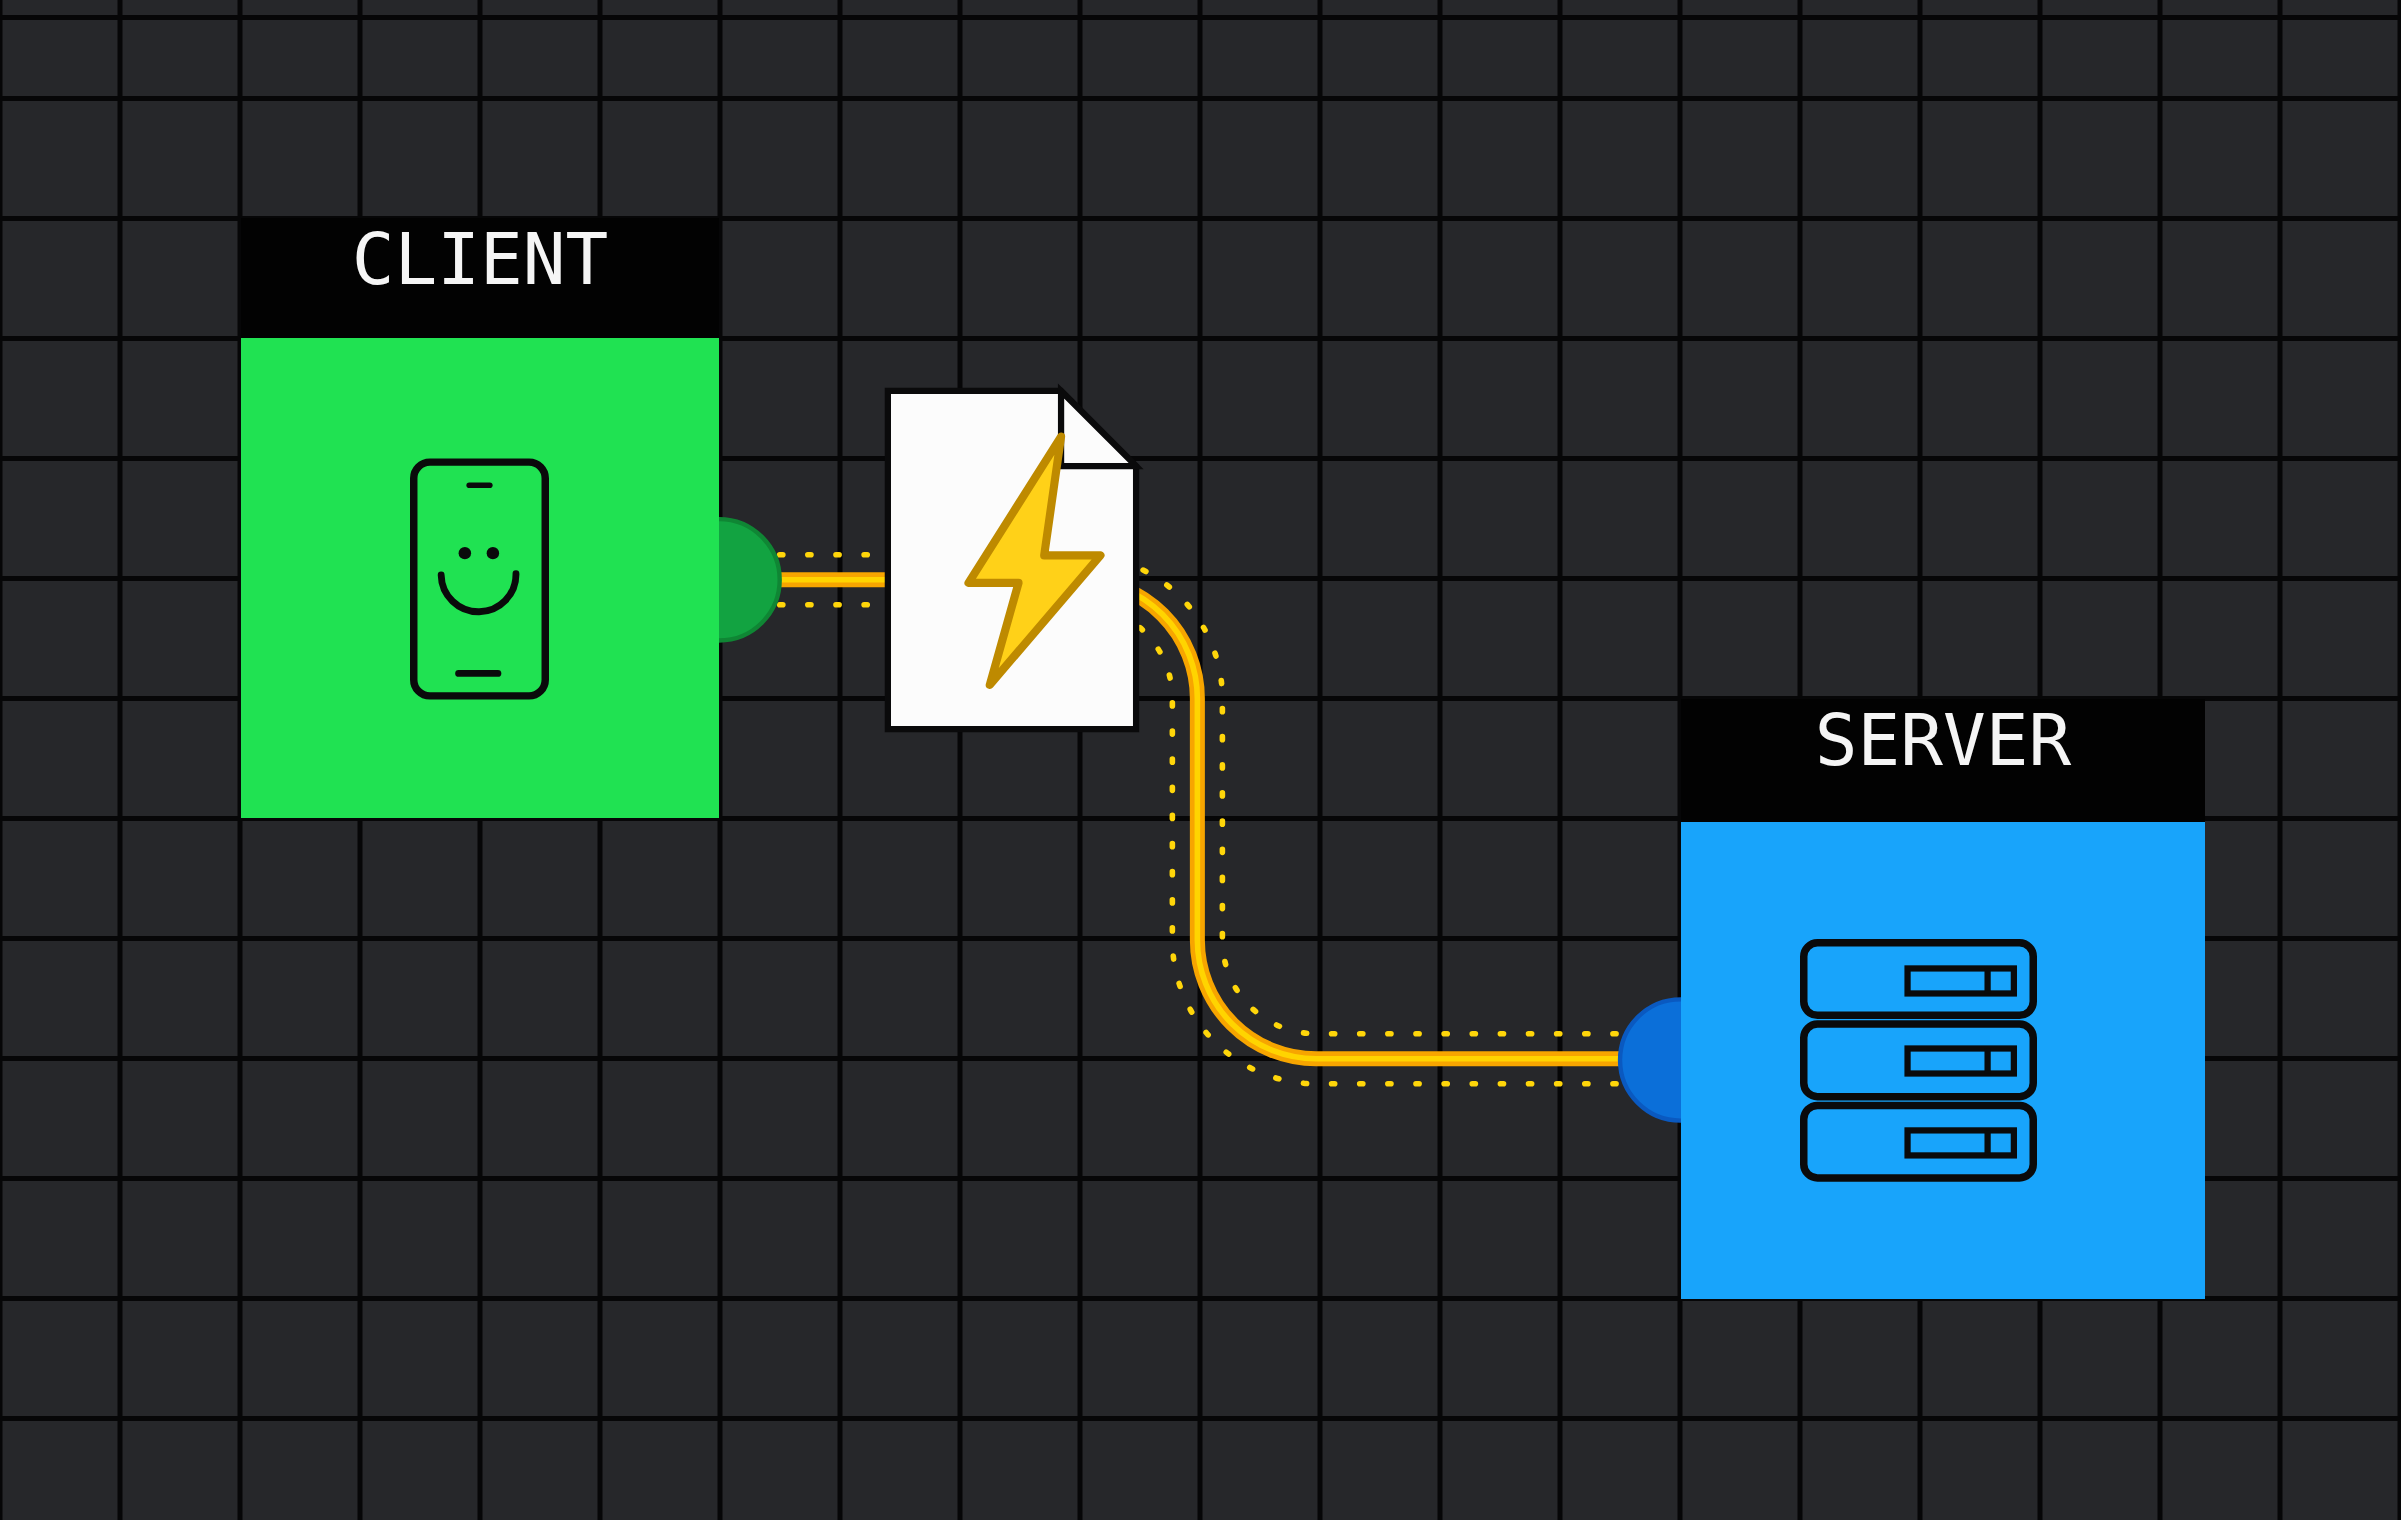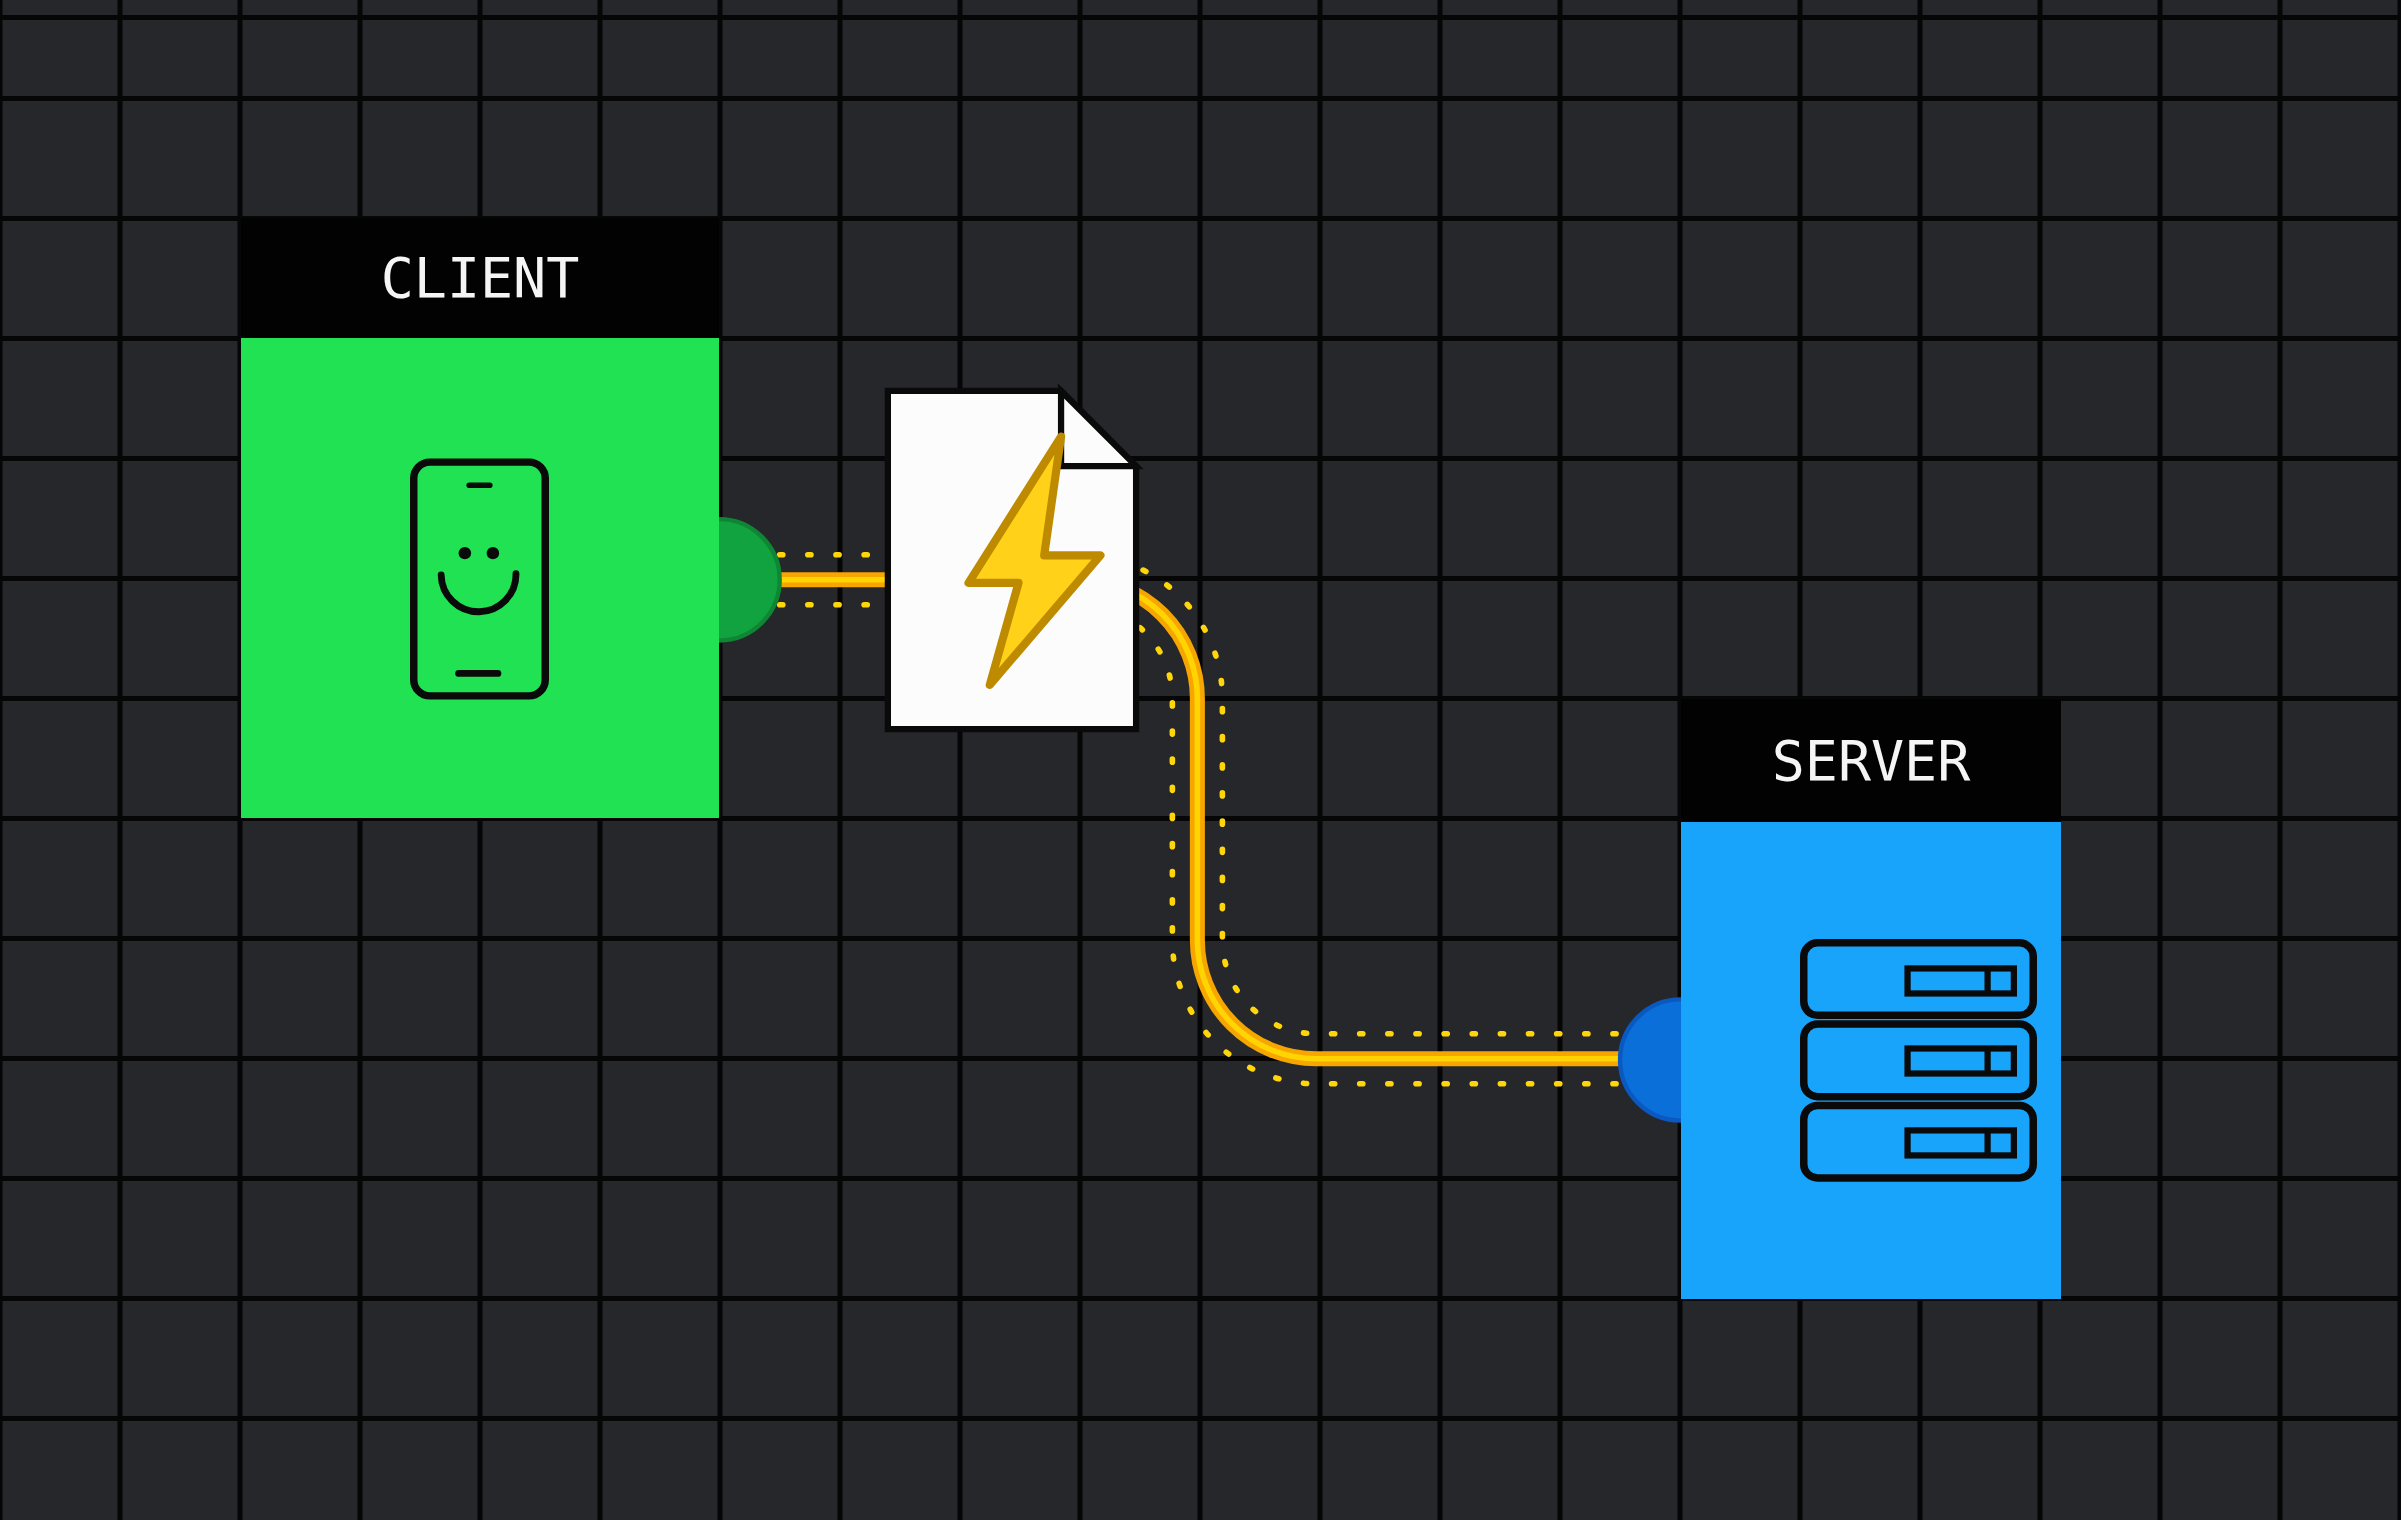--- a/index.html
+++ b/index.html
@@ -39,28 +39,28 @@
   .doc-layer{z-index:3;}
   .dotline{fill:none;stroke:var(--dot-yellow);stroke-width:9;stroke-linecap:round;stroke-dasharray:5 40;}
   .cable-outer{fill:none;stroke:var(--cable-outer);stroke-width:24;}
   .cable-inner{fill:none;stroke:var(--cable-inner);stroke-width:9;}
   .port-green{fill:var(--client-port);stroke:var(--client-port-border);stroke-width:7;}
   .port-blue{fill:var(--server-port);stroke:var(--server-port-border);stroke-width:7;}
   .node{position:absolute;z-index:2;display:flex;flex-direction:column;}
   .node-header{
     background:var(--header-black);
     color:var(--label-white);
-    display:flex;align-items:center;justify-content:center;
-    font-size:55px;letter-spacing:0px;font-weight:400;
+    display:flex;align-items:flex-start;justify-content:center;
+    font-size:71px;letter-spacing:0px;font-weight:400;
   }
   .node-body{position:relative;flex:1;}
   .client{left:241px;top:218px;width:478px;height:600px;}
   .client .node-header{height:120px;}
   .client .node-body{background:var(--client-green);}
-  .server{left:1681px;top:699px;width:380px;height:600px;}
+  .server{left:1681px;top:699px;width:524px;height:600px;}
   .server .node-header{height:123px;}
   .server .node-body{background:var(--server-blue);}
   .phone-icon{position:absolute;left:169px;top:120px;width:139px;height:242px;}
   .rack-icon{position:absolute;left:119px;top:117px;width:237px;height:244px;}
   .outline{fill:none;stroke:var(--ink-black);}
   .inkfill{fill:var(--ink-black);stroke:none;}
   .paper{fill:var(--paper-white);stroke:var(--ink-black);stroke-width:10;stroke-linejoin:miter;}
   .bolt{fill:var(--bolt-fill);stroke:var(--bolt-stroke);stroke-width:13;stroke-linejoin:round;}
 </style>
 </head>

